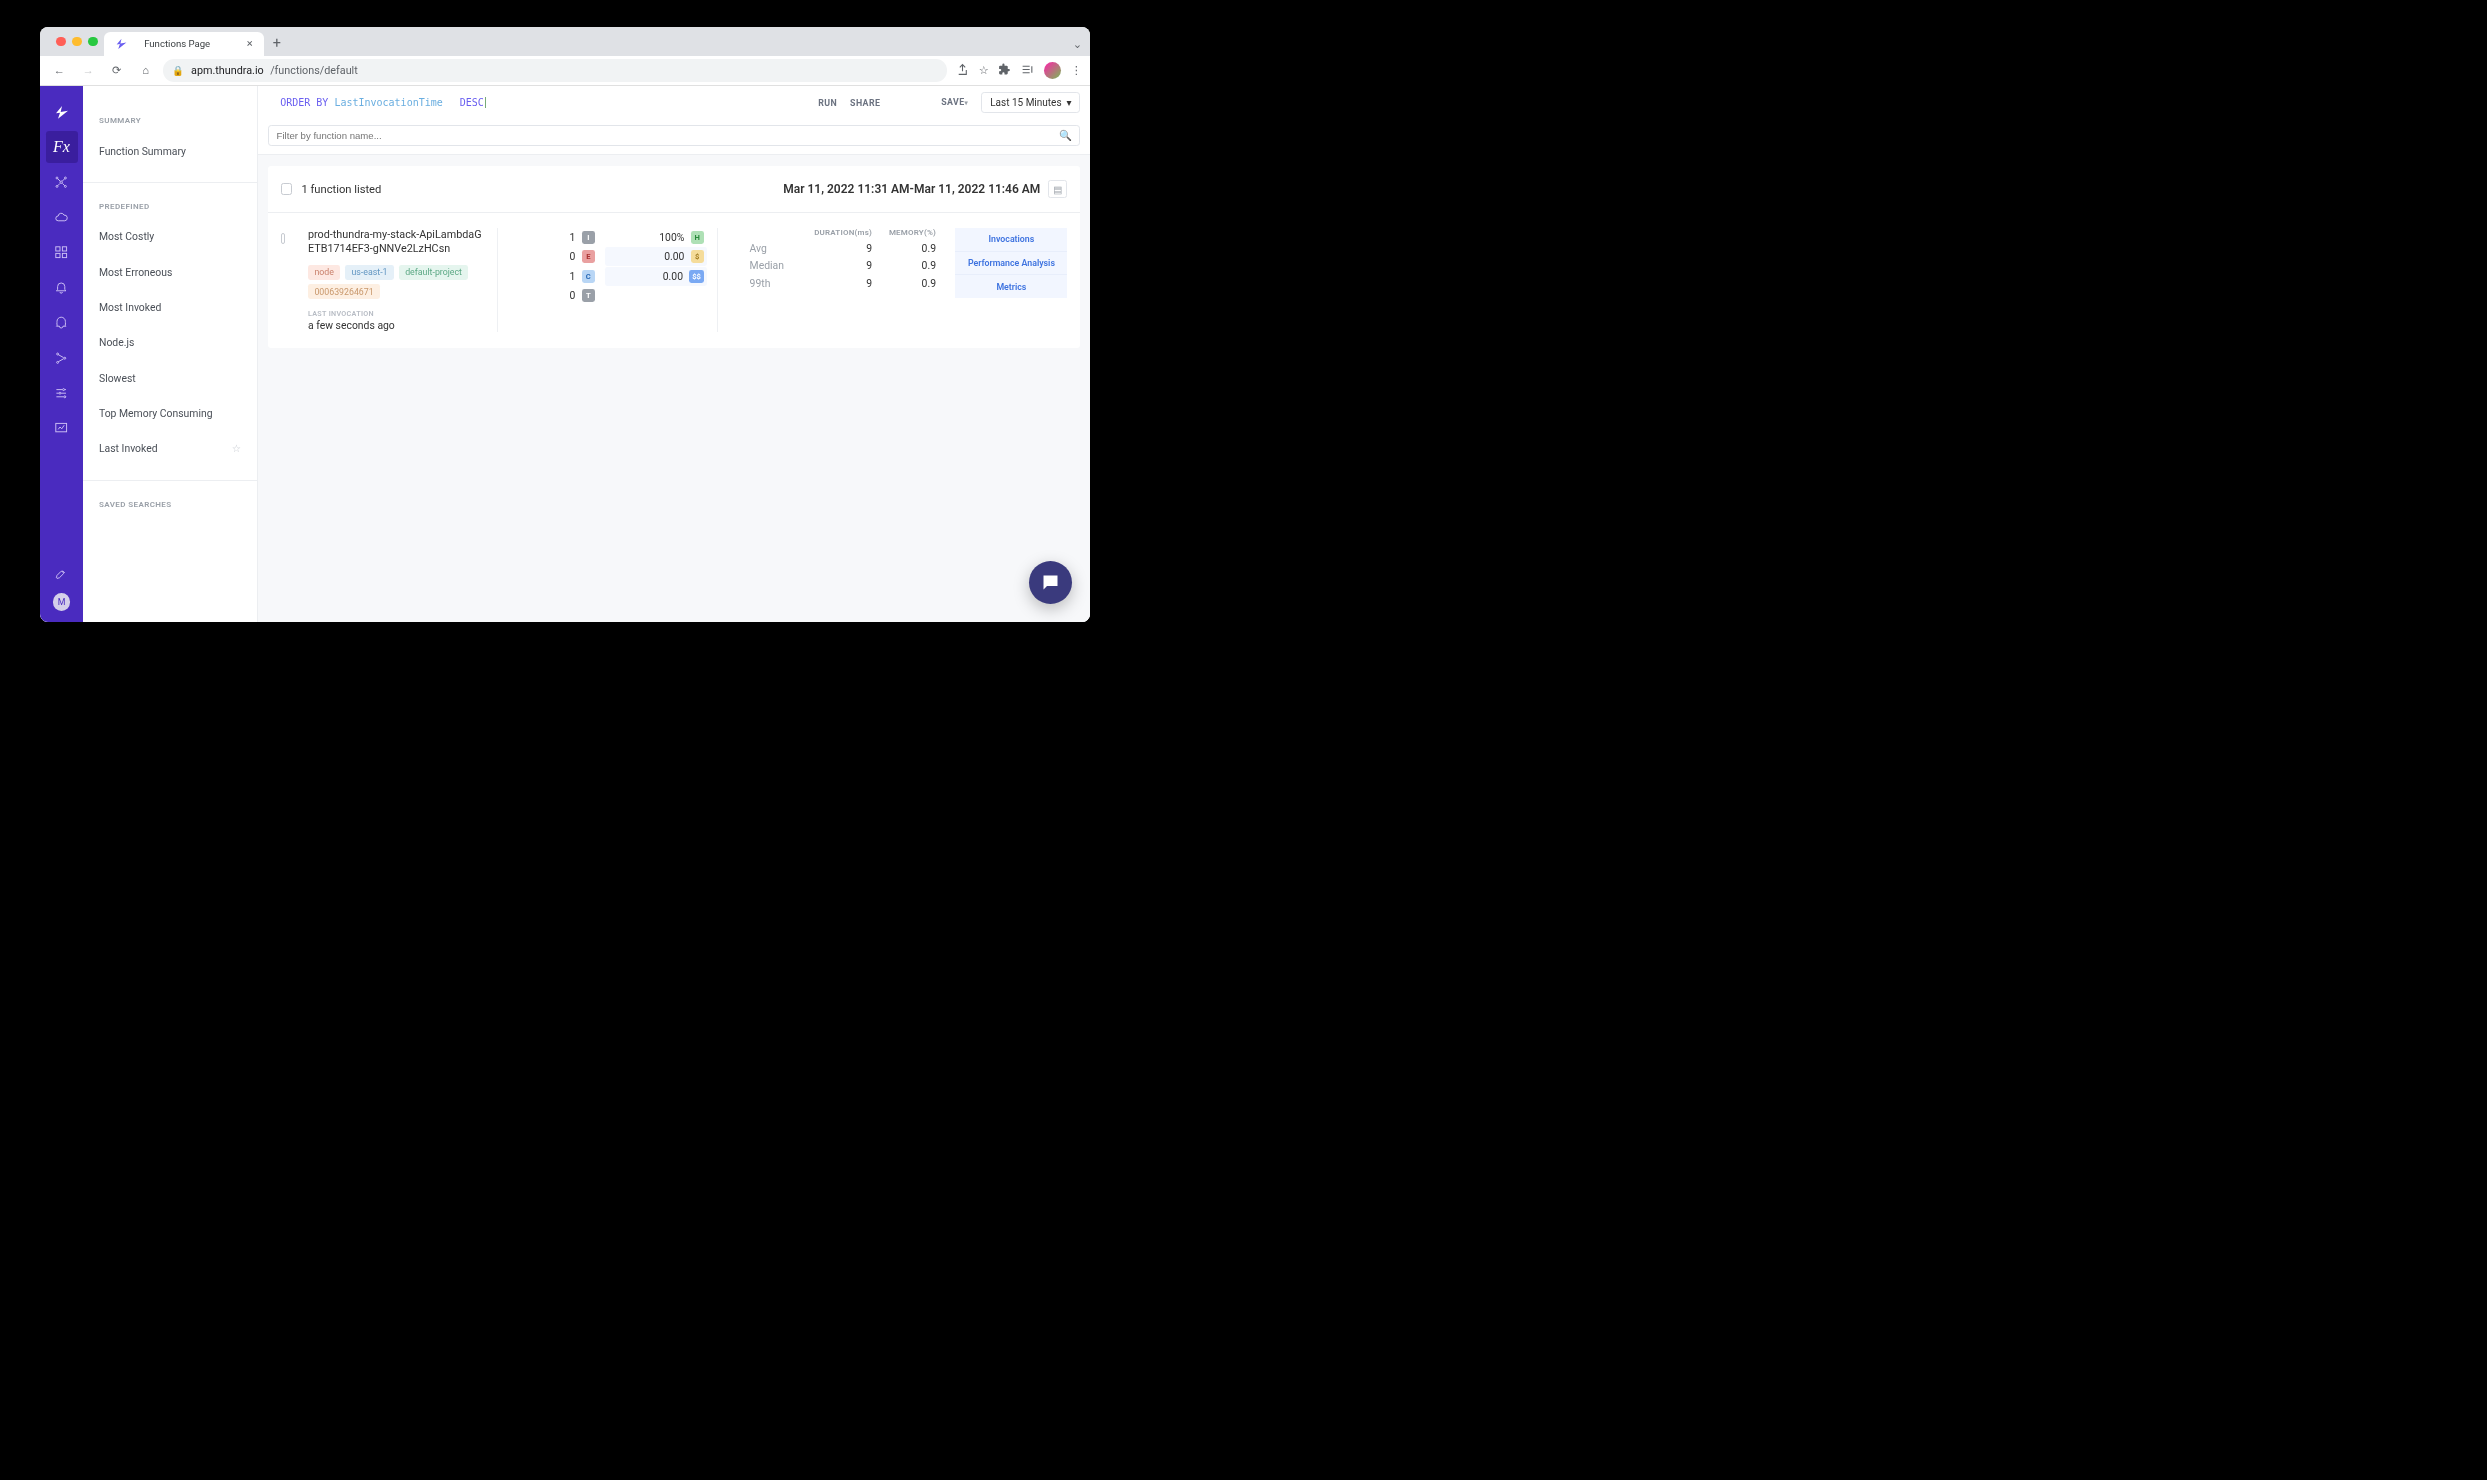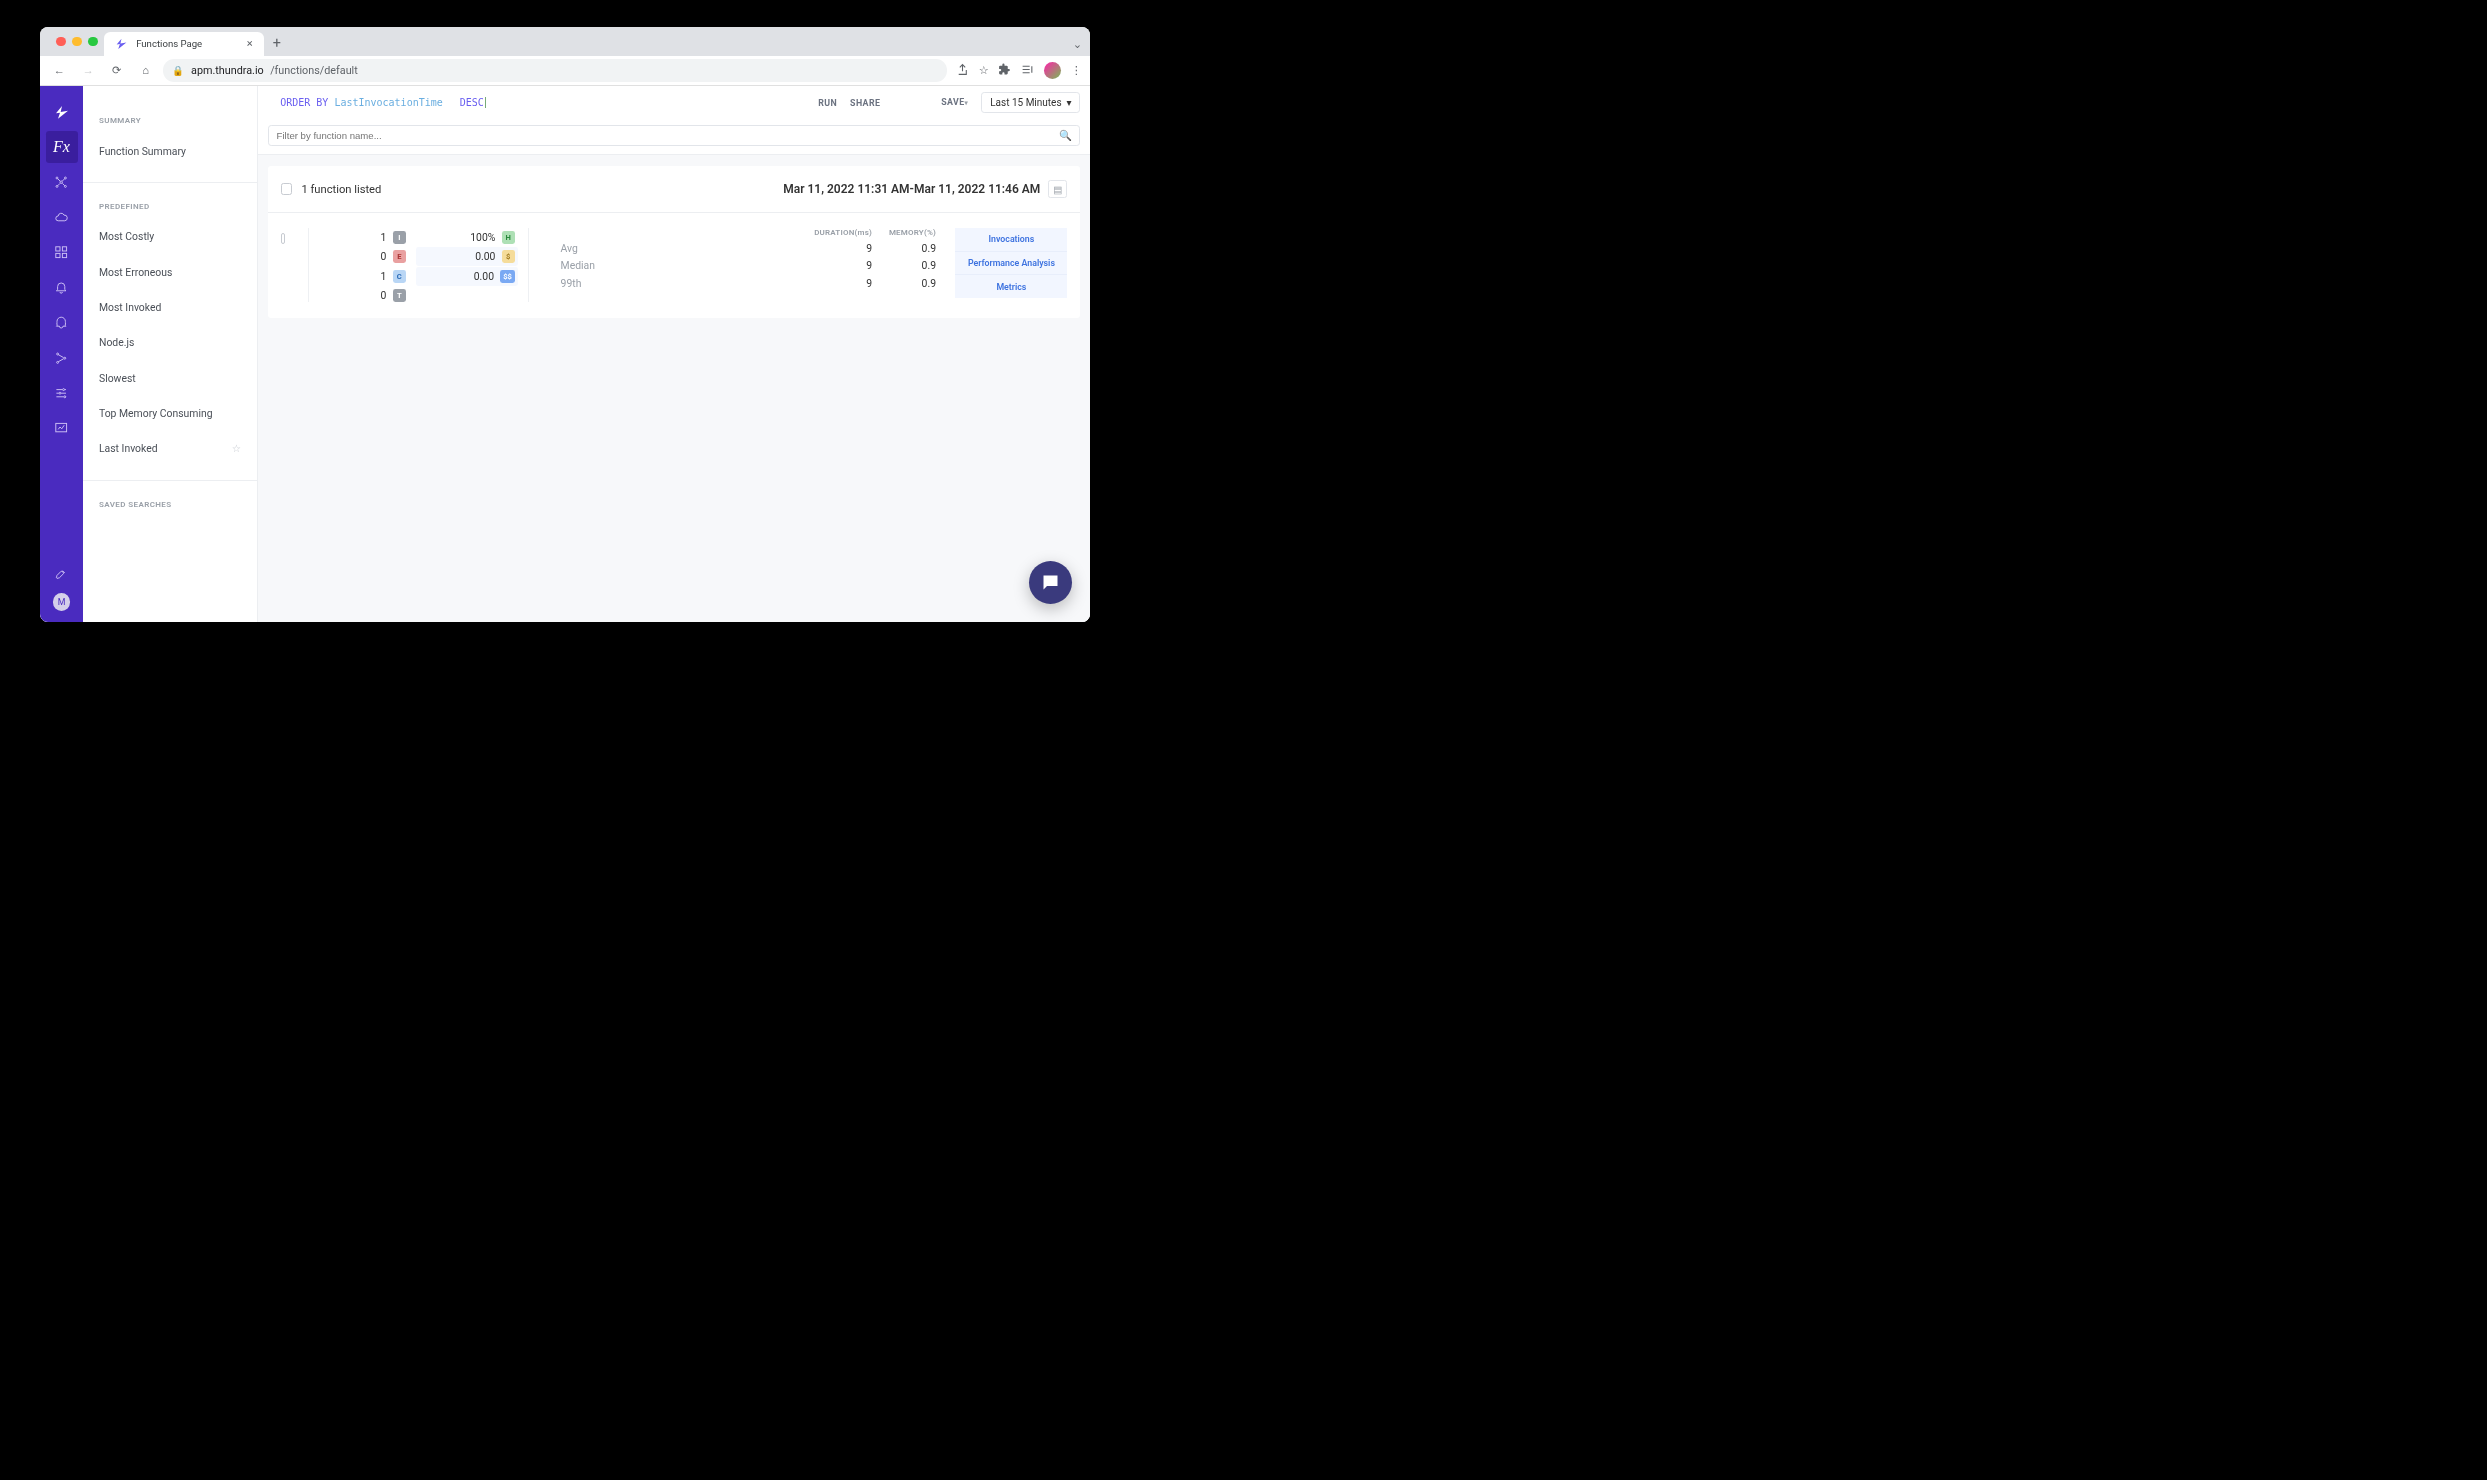--- a/index.html
+++ b/index.html
@@ -28,21 +28,21 @@
   height: 29px;
   background: #dfe1e5;
   display: flex;
   align-items: stretch;
   padding-left: 9.6px;
 }
 .traffic-lights { display:flex; align-items:center; gap:6.4px; padding:0 6.4px; }
 .tl { width:9.6px; height:9.6px; border-radius:50%; }
 .tl.red{background:#ff5f57}.tl.yellow{background:#febc2e}.tl.green{background:#28c840}
 .tab {
-  display:flex; align-items:center; gap:8px;
+  display:flex; align-items:center; gap:16px;
   padding: 0 11.2px;
   background:#fff;
   border-top-left-radius:6.4px; border-top-right-radius:6.4px;
   margin-top:4.8px;
   font-size:9.6px;
   color:#3c4043;
   min-width: 160px;
   position:relative;
 }
 .tab .favicon { width:13px; height:13px; }
@@ -411,20 +411,31 @@
         <div class="checkbox"></div>
         <span class="count">1 function listed</span>
         <span class="range">Mar 11, 2022 11:31 AM-Mar 11, 2022 11:46 AM</span>
         <span class="range-icon">▤</span>
       </div>
 
       <div class="fn-row">
         <div class="col-check">
             <div class="checkbox"></div>
           </div>
+        <div class="col-meta">
+          <div class="fn-name">prod-thundra-my-stack-ApiLambdaGETB1714EF3-gNNVe2LzHCsn</div>
+          <div class="tags">
+            <span class="tag node">node</span>
+            <span class="tag region">us-east-1</span>
+            <span class="tag proj">default-project</span>
+            <span class="tag acct">000639264671</span>
+          </div>
+          <div class="last-inv-label">LAST INVOCATION</div>
+          <div class="last-inv-val">a few seconds ago</div>
+        </div>
         <div class="vdiv"></div>
         <div class="col-counts">
           <div class="count-row">
               <span>1</span>
               <span class="badge I">I</span>
             </div>
           <div class="count-row">
               <span>0</span>
               <span class="badge E">E</span>
             </div>

